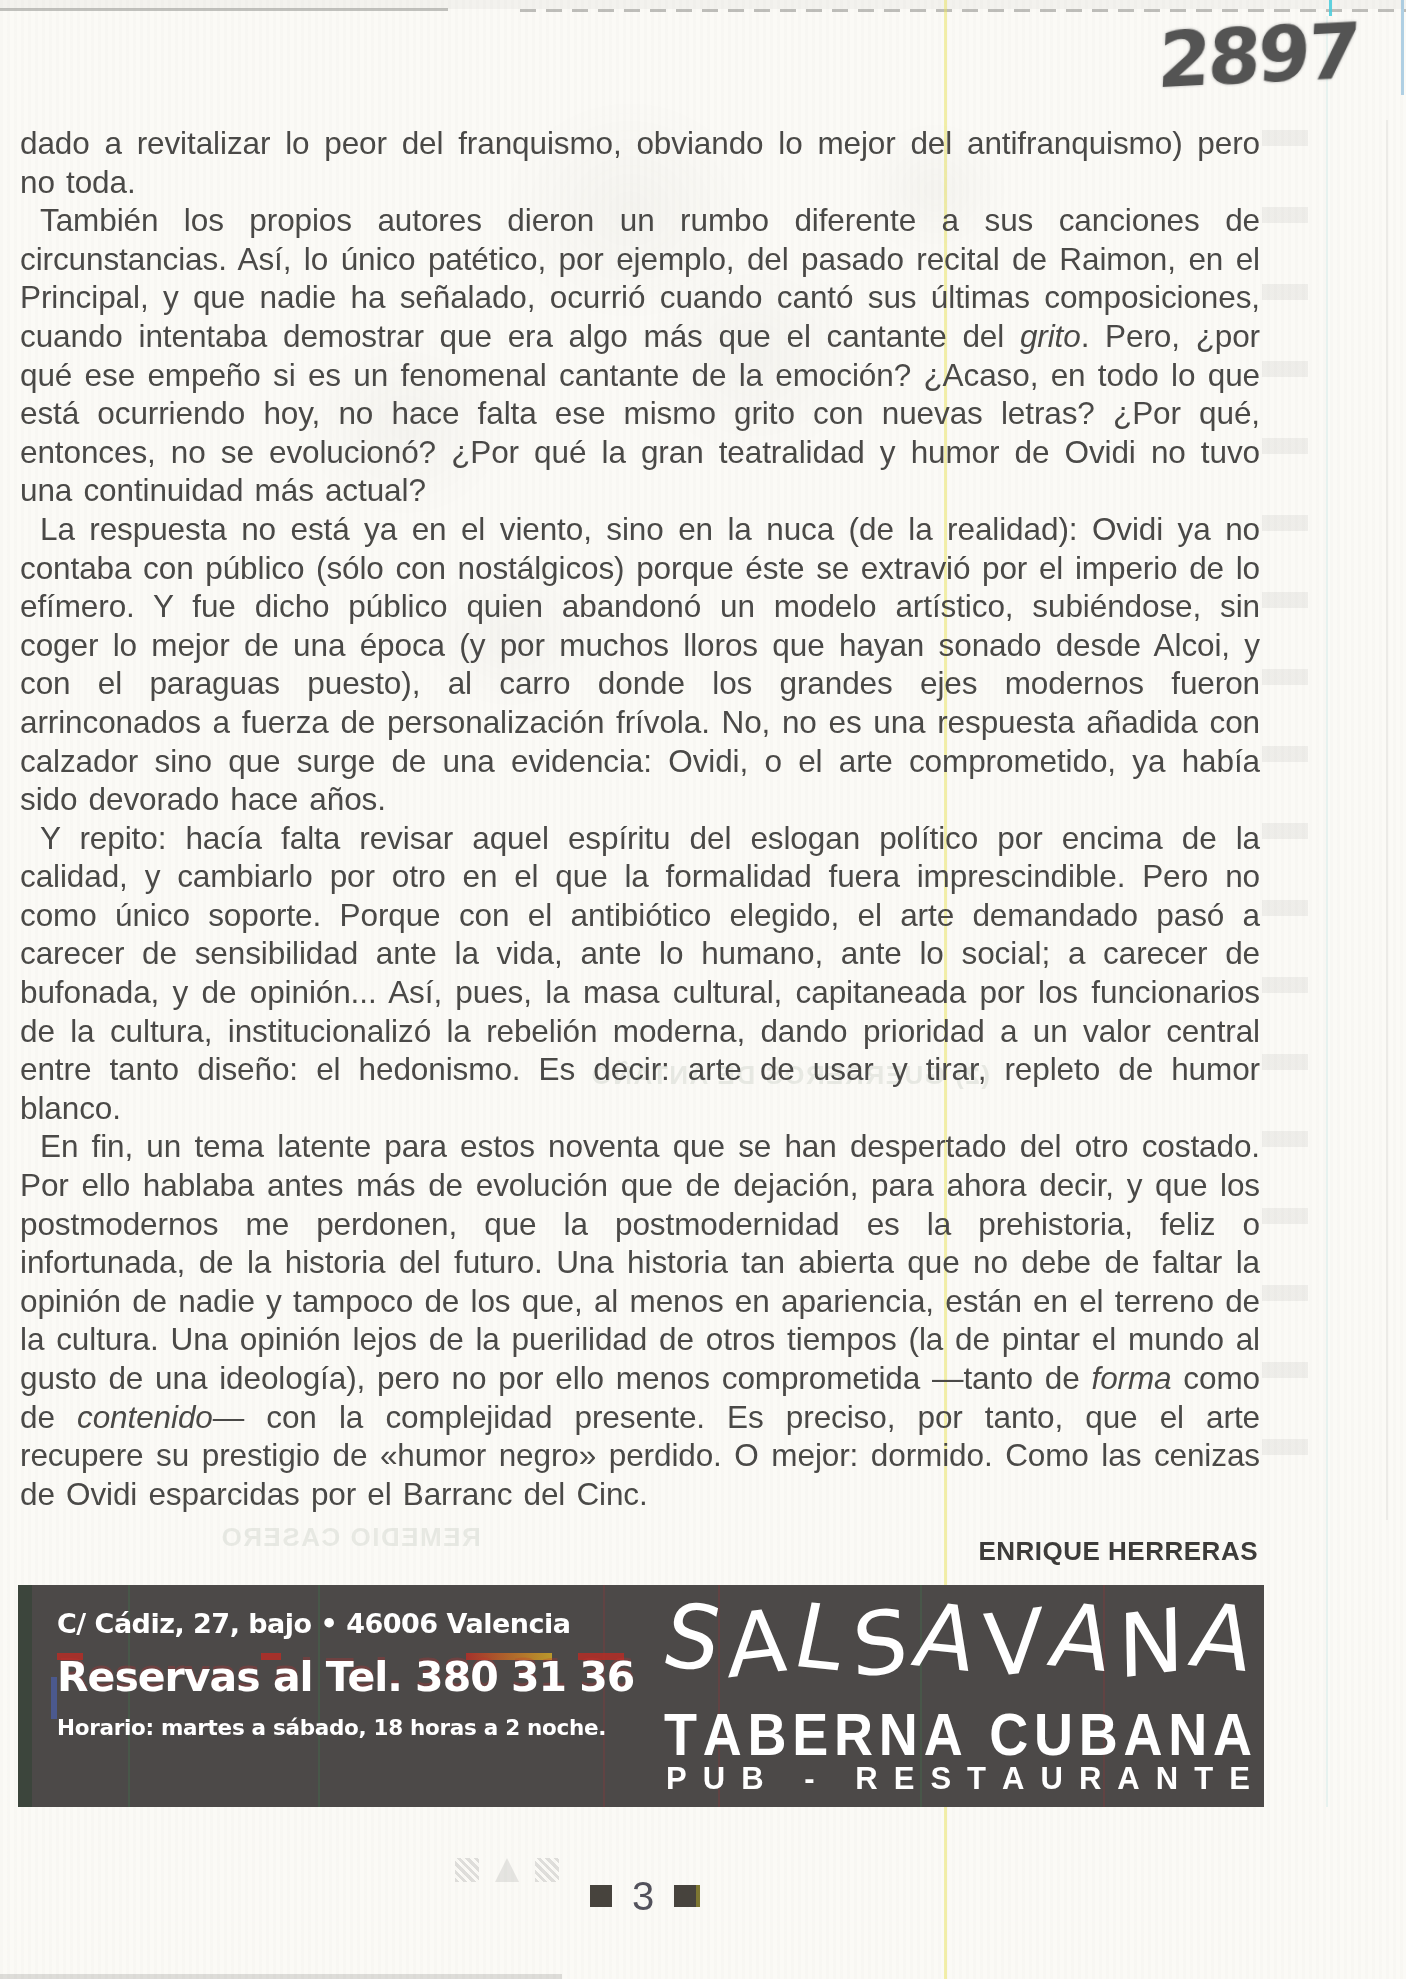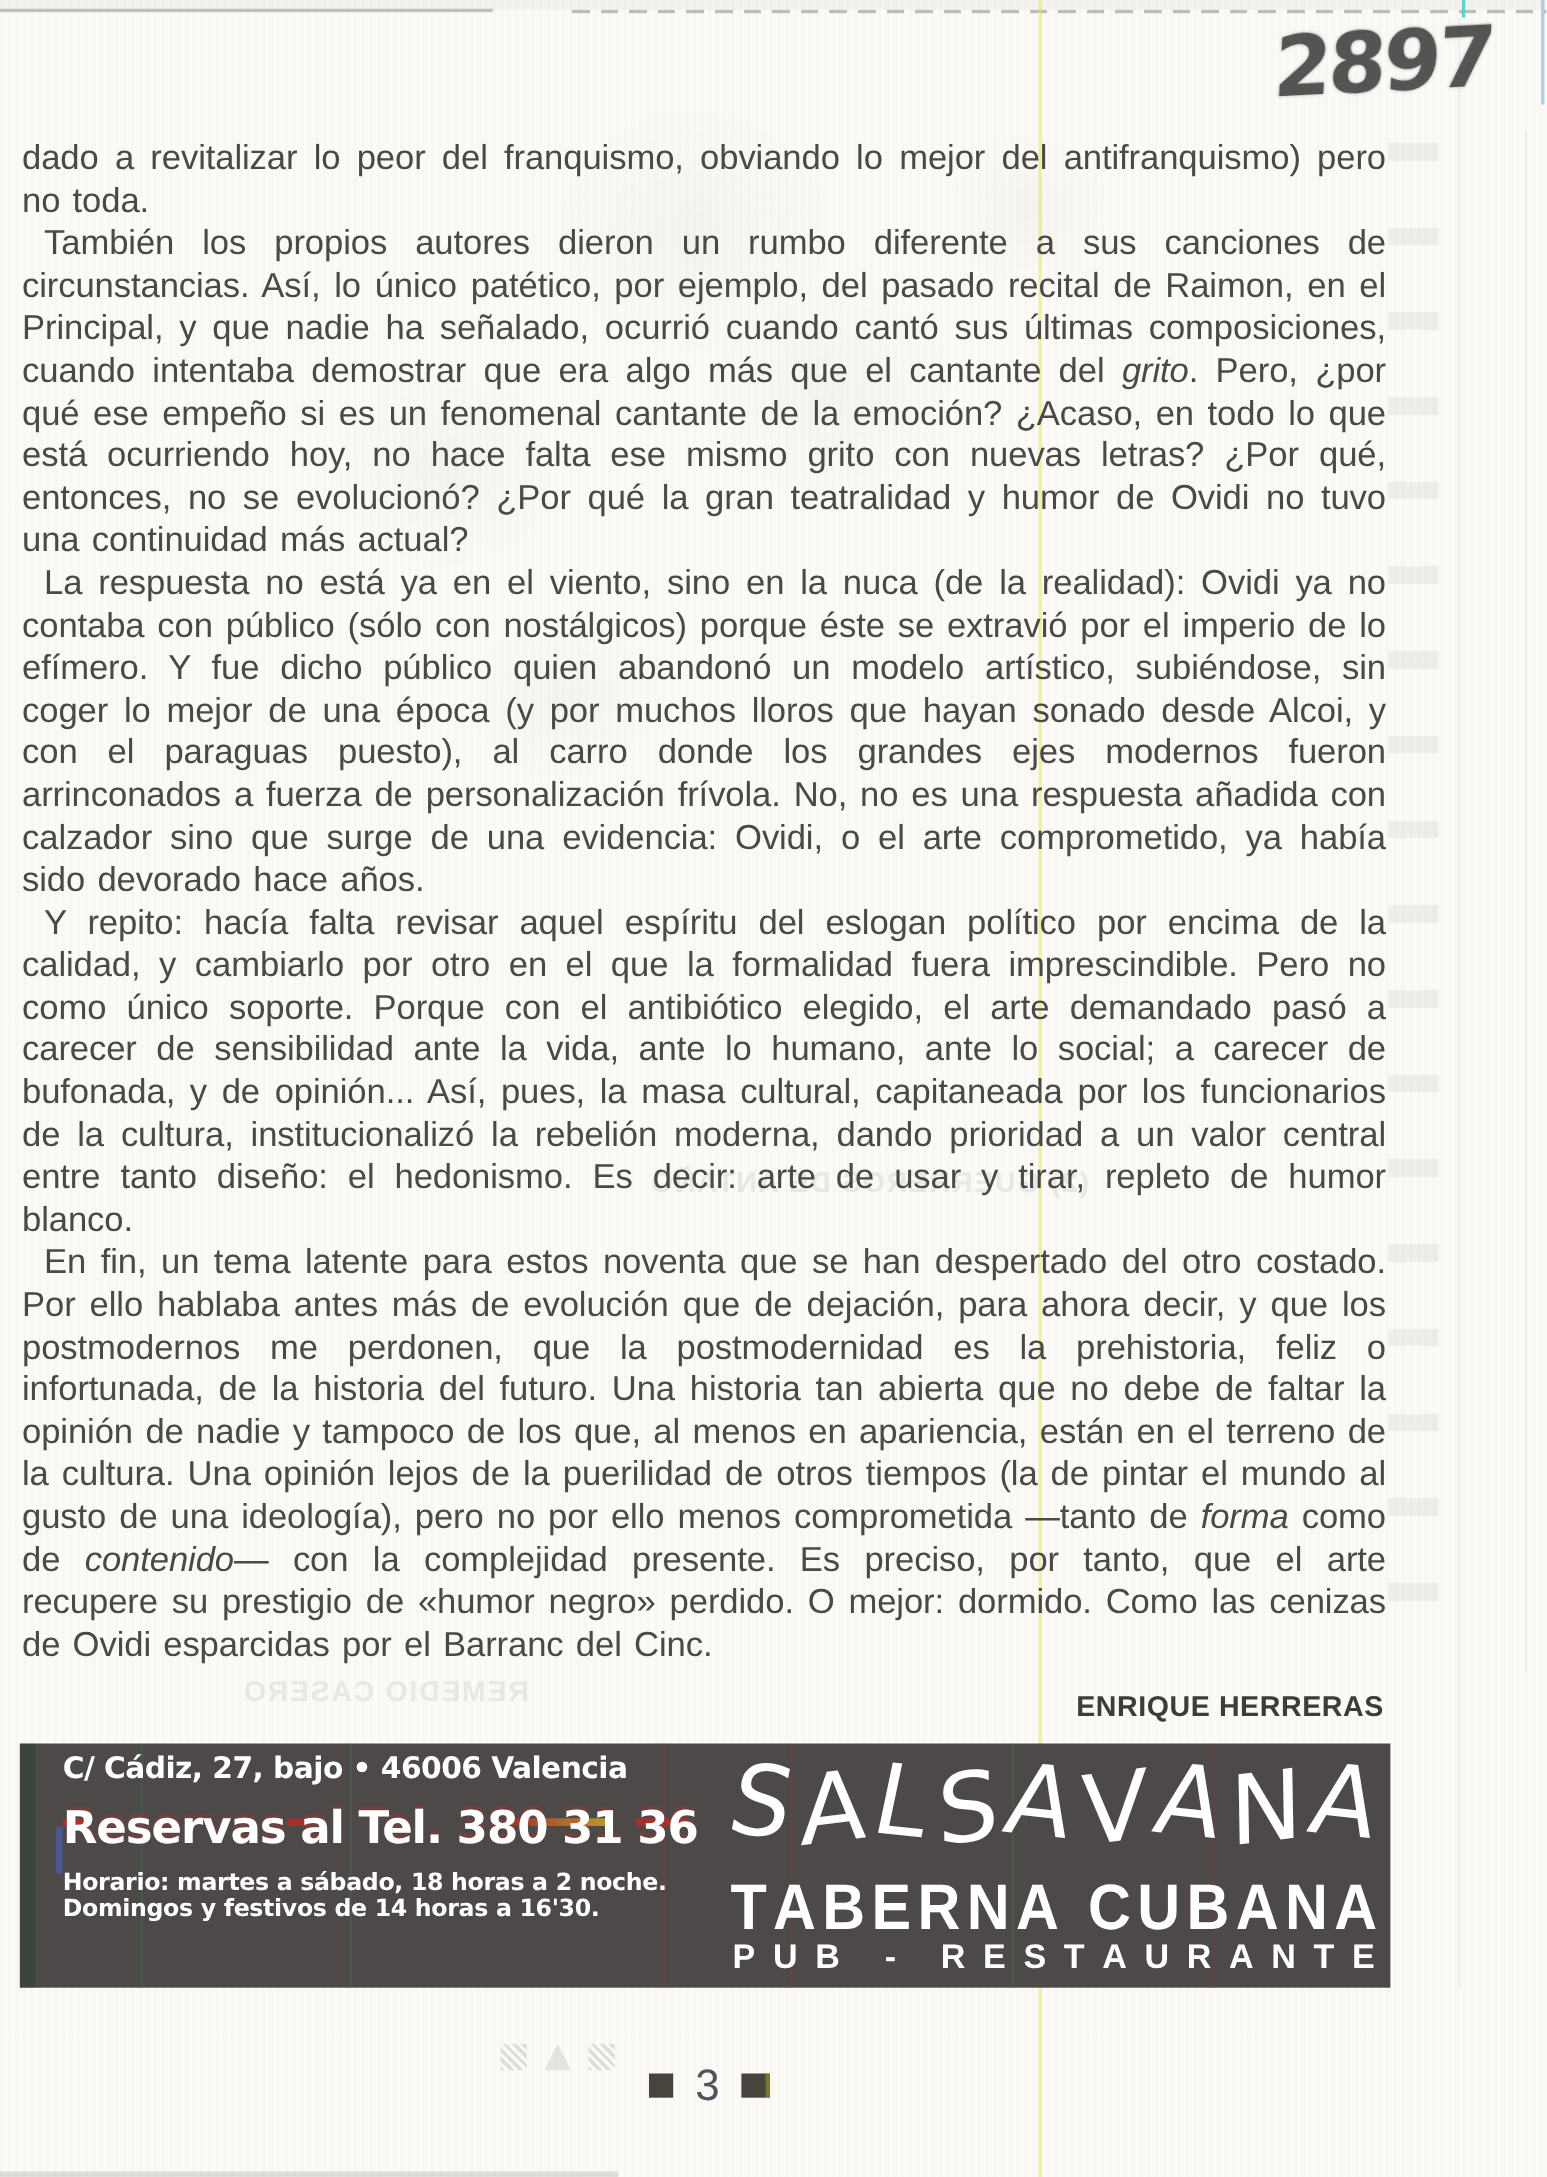--- a/index.html
+++ b/index.html
@@ -60,21 +60,21 @@
 
   
   .ad{
     position:absolute;left:18px;top:1585px;width:1246px;height:222px;
     background:#4c4948;color:#fff;overflow:hidden;
   }
   .ad .left-band{position:absolute;left:0;top:0;width:14px;height:100%;background:rgba(20,60,30,.28);}
   .adv{position:absolute;top:0;width:2px;height:100%;opacity:.28;}
   .blue-tick{position:absolute;left:-6px;top:70px;width:6px;height:42px;background:#4a66c8;opacity:.55;}
 
-  .ad-left{position:absolute;left:39px;top:6px;width:600px;}
+  .ad-left{position:absolute;left:39px;top:22px;width:600px;}
   .ad-address{font:700 27px/34px "DejaVu Sans",sans-serif;letter-spacing:-.5px;}
   .ad-phone{font:700 41px/45px "DejaVu Sans",sans-serif;letter-spacing:-1px;margin-top:14px;
     text-shadow:0 -3px 0 rgba(200,45,45,.28);}
   .ad-hours{margin-top:16px;font:700 21.5px/23.5px "DejaVu Sans",sans-serif;letter-spacing:-.3px;}
   .fr{position:absolute;height:7px;opacity:.75;}
 
   .ad-right{position:absolute;left:646px;top:0;width:588px;height:100%;}
   .ad-brand{position:absolute;top:12px;left:0;right:0;display:flex;justify-content:space-between;
     font:400 88px/1 "DejaVu Sans",sans-serif;transform:skewX(-6deg);}
   .ad-brand span{display:inline-block;white-space:pre;}
@@ -143,21 +143,20 @@
     <div class="fr" style="left:243px;top:68px;width:20px;background:#c22a22;"></div>
     <div class="fr" style="left:448px;top:68px;width:86px;background:linear-gradient(90deg,#c22a22,#ddb322);"></div>
     <div class="fr" style="left:560px;top:68px;width:46px;background:#c22a22;"></div>
 
     <div class="ad-left">
       <div class="blue-tick"></div>
       <div class="ad-address">C/ Cádiz, 27, bajo • 46006 Valencia</div>
       <div class="ad-phone">Reservas al Tel. 380 31 36</div>
       <div class="ad-hours">
         <div>Horario: martes a sábado, 18 horas a 2 noche.</div>
-        <div>Domingos y festivos de 14 horas a 16'30.</div>
       </div>
     </div>
 
     <div class="ad-right">
       <div class="ad-brand brush">
           <span style="transform: rotate(6deg) translateY(-3px);">S</span>
           <span style="transform: rotate(-7deg) translateY(3px);">A</span>
           <span style="transform: rotate(6deg) translateY(-3px);">L</span>
           <span style="transform: rotate(-7deg) translateY(3px);">S</span>
           <span style="transform: rotate(6deg) translateY(-3px);">A</span>

